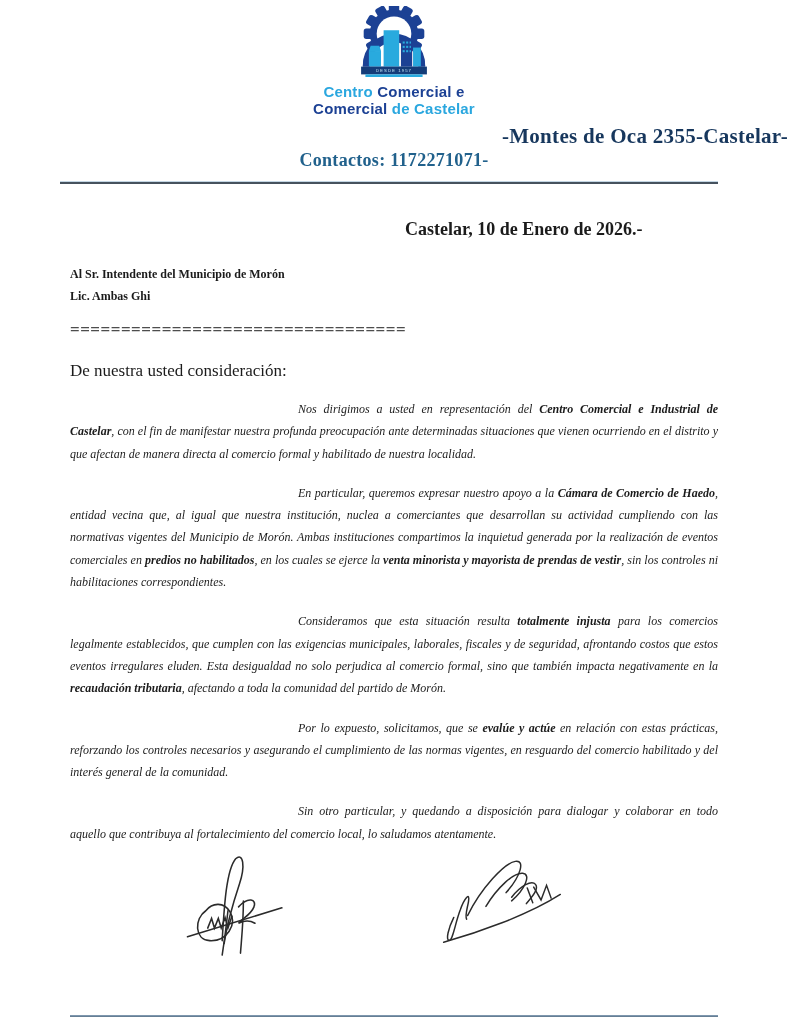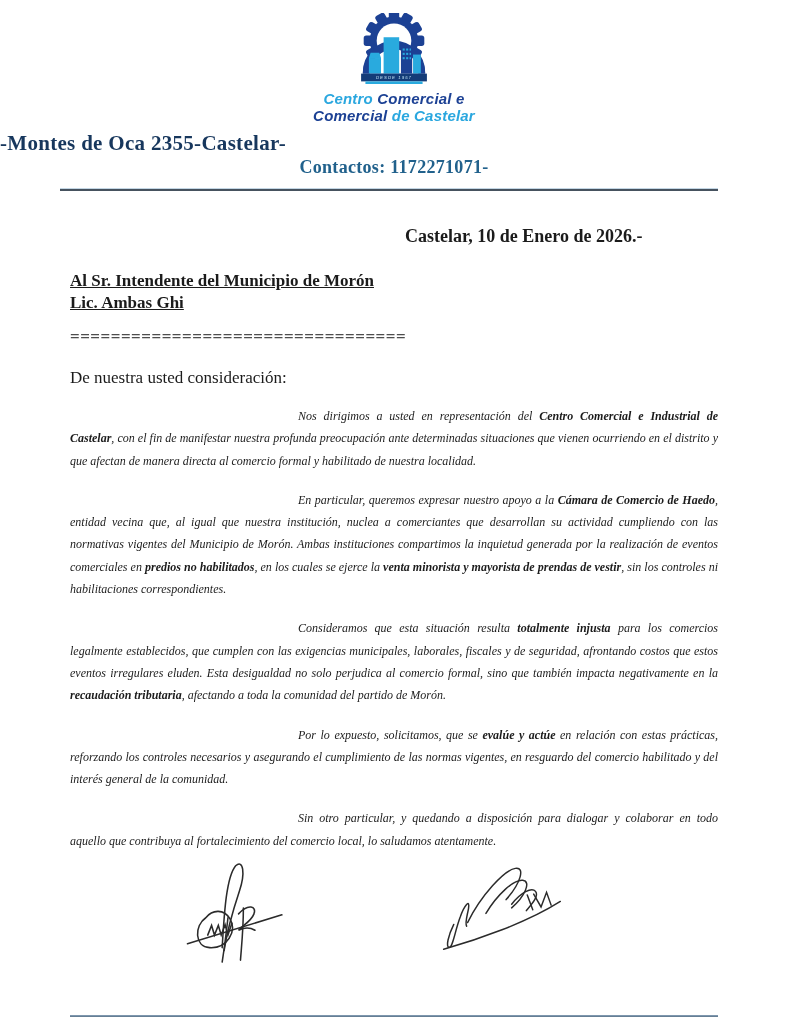--- a/index.html
+++ b/index.html
@@ -7,34 +7,34 @@
   body { font-family: "Liberation Serif", serif; }
   .page {
     position: relative;
     width: 788px; height: 1024px;
     margin: 0 auto;
     background: #ffffff;
     overflow: hidden;
     color: #1b1b1b;
   }
   
-  .logo-wrap { text-align: center; padding-top: 13px; font-style: italic; }
+  .logo-wrap { text-align: center; padding-top: 6px; }
   .logo-svg { display: inline-block; }
   .logo-text {
     font-family: "Liberation Sans", sans-serif;
     font-weight: bold;
     font-size: 15px; line-height: 17px;
     text-align: center;
     margin-top: 2px;
     letter-spacing: .2px;
   }
   .lb { color: #2aa7df; }
   .db { color: #1c4194; }
   .addr-line {
-    text-align: left;
+    text-align: right;
     font-weight: bold;
     font-size: 21px; line-height: 24px;
     color: #17375d;
     margin-top: 7px;
     letter-spacing: .3px;
   }
   .contact-line {
     text-align: center;
     font-weight: bold;
     font-size: 18px; line-height: 24px;
@@ -52,23 +52,22 @@
   .date-line {
     margin-top: 35px;
     padding-left: 335px;
     font-weight: bold;
     font-size: 18px;
     white-space: nowrap;
   }
   .recipient {
     margin-top: 23px;
     font-weight: bold;
-    font-size: 17px;
+    font-size: 12px;
     line-height: 22px;
-    text-decoration: underline;
   }
   .equals-divider {
     margin-top: 13px;
     font-size: 17px;
     color: #4d4d4d;
     font-weight: bold;
     letter-spacing: 0.5px;
   }
   .salutation { margin-top: 21px; font-size: 17px; }
   .paragraphs p {

